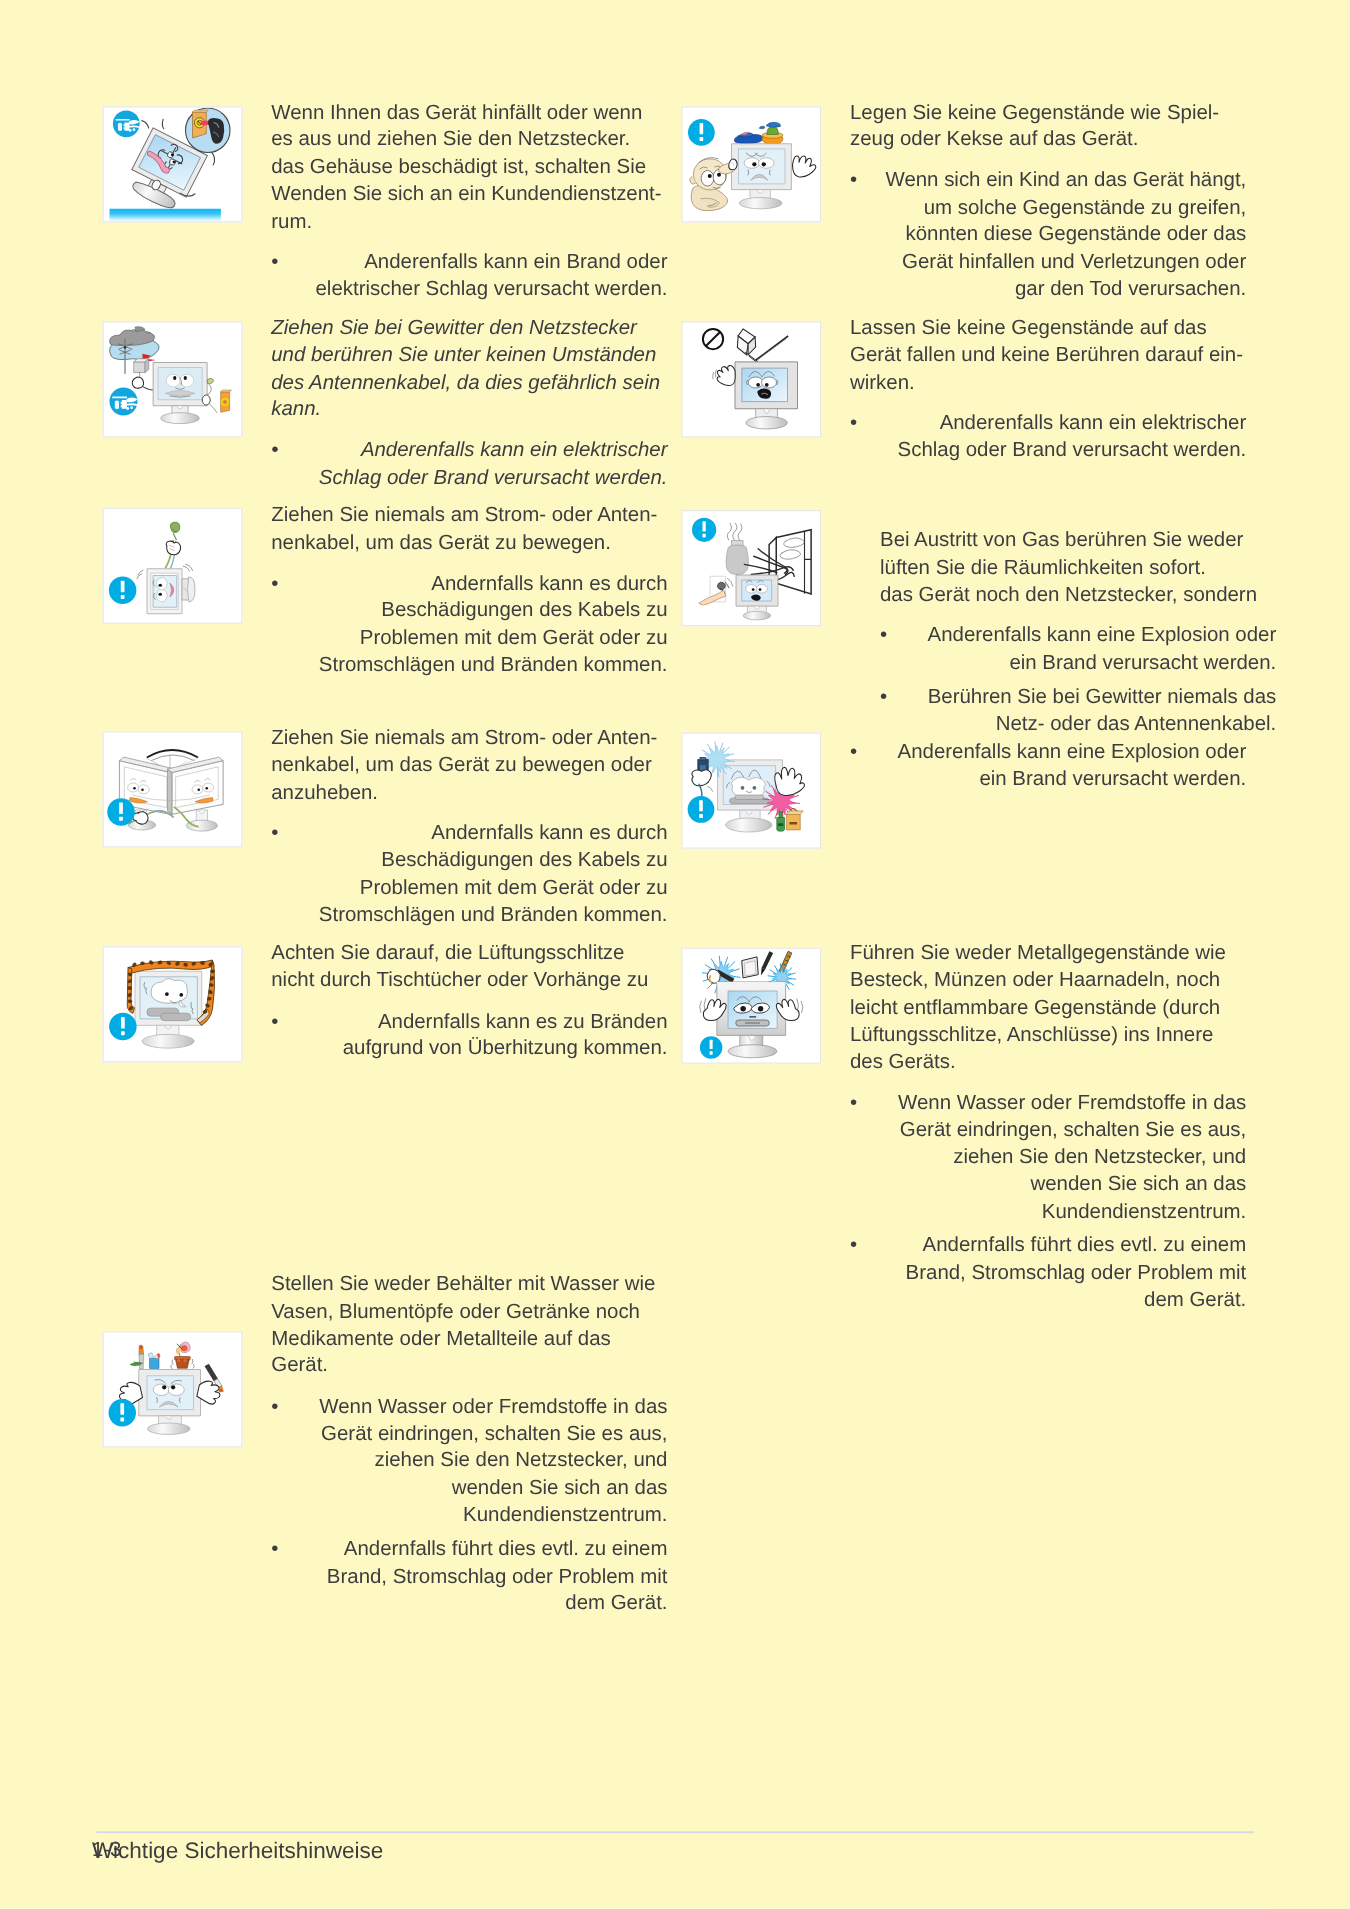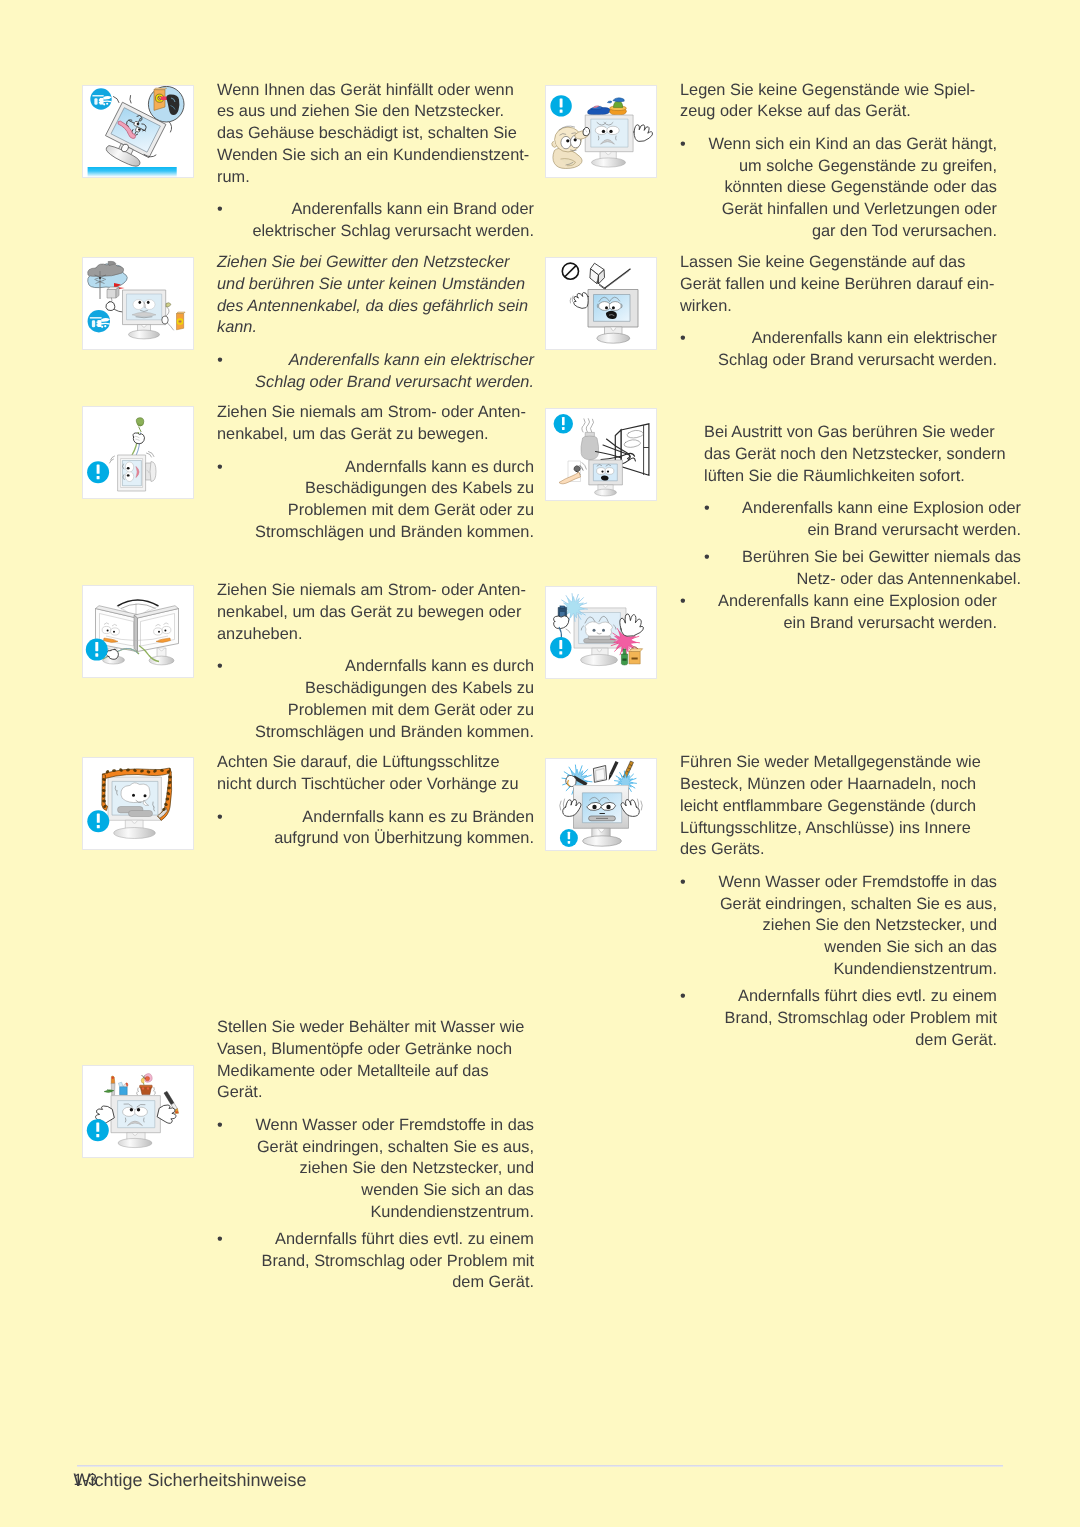--- a/index.html
+++ b/index.html
@@ -595,22 +595,22 @@
           <path d="M28.5 58 q2 -2.4 4.6 -.6 q2.2 1.6 .6 4 q-1.8 2.4 -4.4 .8 q-2.4 -1.6 -.8 -4.2 z" fill="#6a6a6a" stroke="#2b2b2b" stroke-width=".5"></path>
           <path d="M30 62 q2.8 1.4 4 3.6" stroke="#2b2b2b" stroke-width=".8" fill="none"></path>
           <path d="M33 63 q-3.4 2.6 -7 4 q-7 2.6 -13 6.5 q3 3 10 -.6 q7 -3.6 11.6 -5 z" fill="#fbdcba" stroke="#b58e61" stroke-width=".6"></path>
           <path d="M34 56.5 q2.6 2 3.2 5 q-2 -3 -3.2 -5 z" class="thin"></path>
           <path d="M36 53.5 q3.6 2.6 4.4 6.6" class="thin"></path>
         </svg>
       </div>
       <div class="body" style="left: 680px; top: 422px; width: 317px; margin-left: 24px;">
         <p class="para">
           <span class="tl">Bei Austritt von Gas berühren Sie weder</span>
+          <span class="tl">lüften Sie die Räumlichkeiten sofort.</span>
           <span class="tl">das Gerät noch den Netzstecker, sondern</span>
-          <span class="tl">lüften Sie die Räumlichkeiten sofort.</span>
         </p>
         <div class="bl">
           <span class="dot">•</span>
           <span class="btx">
             <span class="tl">Anderenfalls kann eine Explosion oder</span>
             <span class="tl">ein Brand verursacht werden.</span>
           </span>
         </div>
         <div class="bl">
           <span class="dot">•</span>

